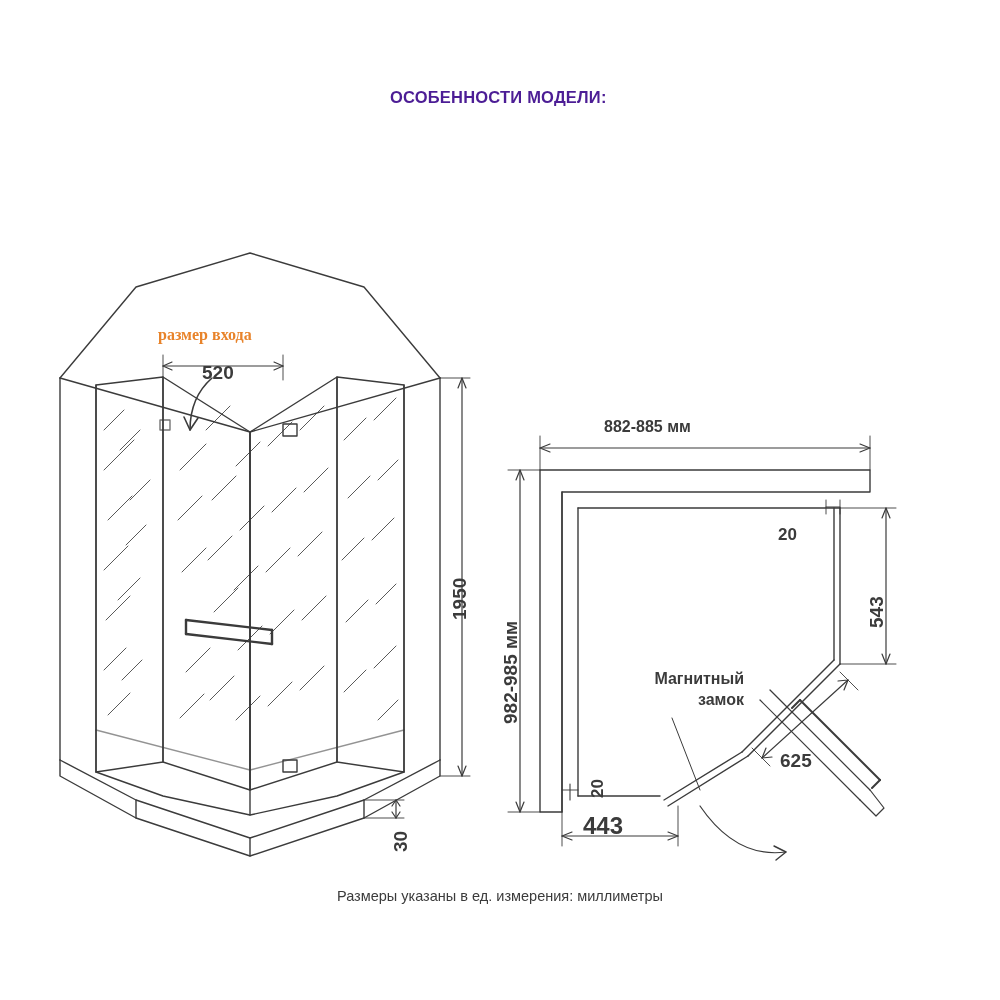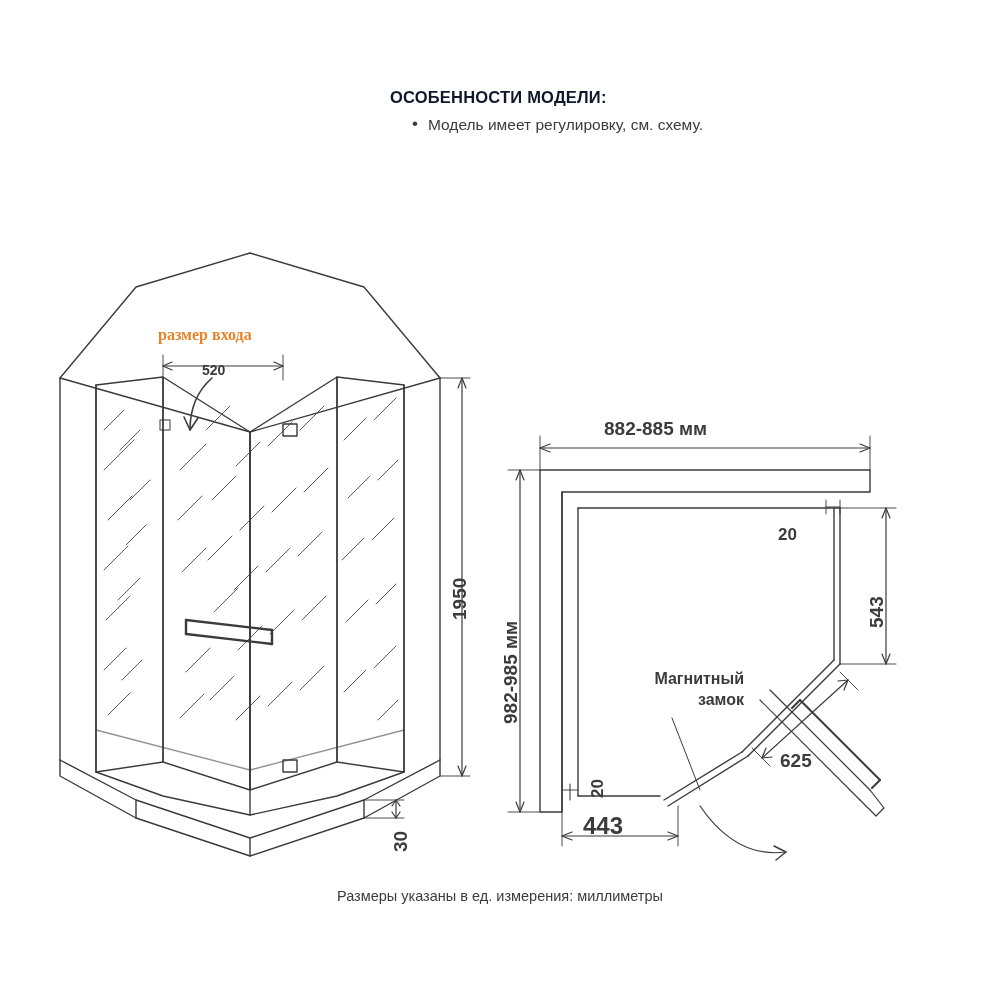--- a/index.html
+++ b/index.html
@@ -21,21 +21,21 @@
     height: 1000px;
   }
   
   .features {
     position: absolute;
     left: 390px;
     top: 88px;
     width: 560px;
   }
   .features-title {
-    color: #0f172a;
+    color: #4c1d95;
     font-weight: bold;
     font-size: 16.5px;
     letter-spacing: .2px;
     margin: 0 0 6px 0;
   }
   .features ul {
     margin: 0;
     padding: 0 0 0 22px;
     list-style: none;
   }
@@ -91,21 +91,20 @@
   }
 </style>
 </head>
 <body>
 
 <div class="page">
 
   <div class="features">
     <div class="features-title">ОСОБЕННОСТИ МОДЕЛИ:</div>
     <ul>
-      <li>Модель имеет регулировку, см. схему.</li>
     </ul>
   </div>
 
   <svg class="canvas" viewBox="0 0 1000 1000" xmlns="http://www.w3.org/2000/svg">
     <g fill="none" stroke="#3b3b3b" stroke-width="1.4" stroke-linejoin="round" stroke-linecap="round">
 
       <g>
 
         <path d="M60,378 L136,287 L250,253 L364,287 L440,378"></path>
 
@@ -223,27 +222,27 @@
         <path d="M562,836 L572,832 M562,836 L572,840 M678,836 L668,832 M678,836 L668,840" stroke-width="1.2"></path>
 
         <path d="M752,748 L770,766 M840,672 L858,690" stroke-width="1" opacity=".9"></path>
         <path d="M762,758 L848,680" stroke-width="1.2"></path>
         <path d="M762,758 L772,757 M762,758 L766,748 M848,680 L838,681 M848,680 L844,690" stroke-width="1.2"></path>
       </g>
     </g>
   </svg>
 
   <div class="lbl orange" style="left:158px; top:326px;">размер входа</div>
-  <div class="lbl" style="left:202px; top:362px; font-size:14px;">520</div>
+  <div class="lbl" style="left:202px; top:362px; font-size:19px;">520</div>
 
   <div class="lbl vert" style="left:449px; top:620px; font-size:19px;">1950</div>
 
   <div class="lbl vert" style="left:390px; top:852px; font-size:19px;">30</div>
 
-  <div class="lbl" style="left:604px; top:418px; font-size:19px;">882-885 мм</div>
+  <div class="lbl" style="left:604px; top:418px; font-size:16px;">882-885 мм</div>
 
   <div class="lbl vert" style="left:500px; top:724px; font-size:19px;">982-985 мм</div>
 
   <div class="lbl" style="left:778px; top:525px; font-size:17px;">20</div>
 
   <div class="lbl vert" style="left:588px; top:798px; font-size:17px;">20</div>
 
   <div class="lbl vert" style="left:866px; top:628px; font-size:19px;">543</div>
 
   <div class="lbl" style="left:614px; top:668px; text-align:right; width:130px; line-height:21px; white-space:normal;">Магнитный замок</div>

